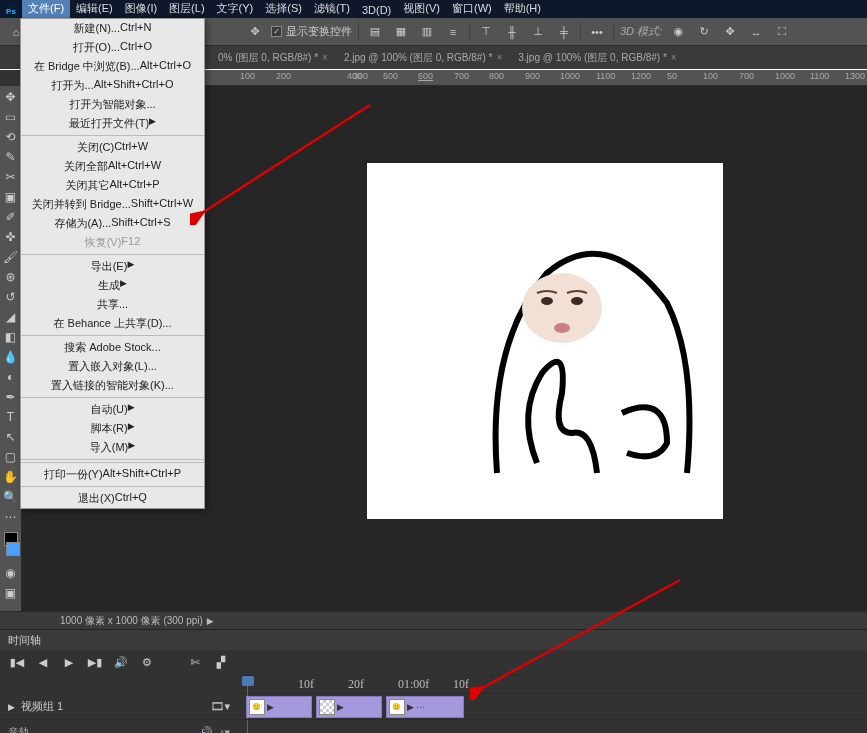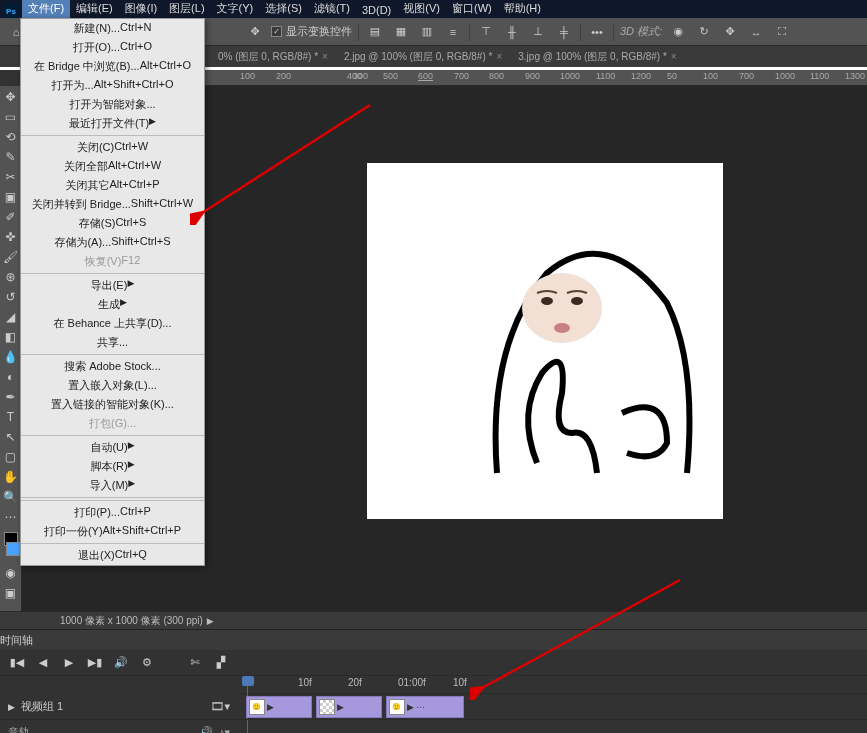--- a/index.html
+++ b/index.html
@@ -16,44 +16,44 @@
 .dd-sep { height: 1px; background: #bbb; margin: 2px 0; }
 .dd-item .arrow { font-size: 9px; }
 
 .toolbar { height: 28px; background: #535353; display: flex; align-items: center; padding: 0 6px; gap: 6px; border-bottom: 1px solid #2a2a2a; }
 .tb-icon { width: 20px; height: 20px; display: flex; align-items: center; justify-content: center; color: #ccc; }
 .tb-sep { width: 1px; height: 18px; background: #404040; }
 .tb-text { color: #aaa; font-size: 11px; font-style: italic; }
 .tb-check { display: flex; align-items: center; gap: 4px; }
 .tb-check .box { width: 11px; height: 11px; border: 1px solid #888; background: #3a3a3a; display:flex; align-items:center; justify-content:center; font-size:8px; color:#ccc; }
 
-.tabs { height: 24px; background: #3a3a3a; display: flex; align-items: center; padding-left: 210px; gap: 0; border-bottom: 3px solid #ffffff; }
+.tabs { height: 24px; background: #3a3a3a; display: flex; align-items: center; padding-left: 210px; gap: 0; border-bottom: 1px solid #ffffff; }
 .tab { padding: 4px 8px; font-size: 10px; color: #aaa; display: flex; align-items: center; gap: 4px; }
 .tab .close { font-size: 10px; color: #888; }
 
 .ruler-top { height: 16px; background: #535353; margin-left: 22px; display: flex; position: relative; border-bottom: 1px solid #2a2a2a; }
 .ruler-top .mark { position: absolute; font-size: 9px; color: #aaa; top: 1px; }
 
 .main { display: flex; height: 525px; }
 .tool-strip { width: 22px; background: #535353; display: flex; flex-direction: column; align-items: center; padding-top: 2px; gap: 2px; border-right: 1px solid #2a2a2a;}
 .tool { width: 18px; height: 18px; display: flex; align-items: center; justify-content: center; color: #ccc; font-size: 12px; }
 .canvas-area { flex: 1; background: #262626; position: relative; overflow: hidden; }
 .canvas { position: absolute; left: 345px; top: 77px; width: 356px; height: 356px; background: #fff; }
 .canvas svg { width:100%; height:100%; }
 .swatch-fg { width: 14px; height: 14px; background: #000; border: 1px solid #888; margin-top: 4px; }
 .swatch-bg { width: 14px; height: 14px; background: #4aa0ff; border: 1px solid #888; margin-top: -6px; margin-left: 4px; }
 
 .status { height: 18px; background: #3a3a3a; display: flex; align-items: center; padding-left: 60px; font-size: 10px; color: #bbb; border-top: 1px solid #2a2a2a;}
 .status .arrow { margin-left: 4px; font-size:9px; }
 
 .timeline-panel { background: #323232; border-top: 1px solid #222; }
-.tl-header { height: 20px; background: #3a3a3a; display: flex; align-items: center; padding: 0 0; font-size: 11px; color: #ccc; }
+.tl-header { height: 20px; background: #3a3a3a; display: flex; align-items: center; padding: 0 8px; font-size: 11px; color: #ccc; }
 .tl-transport { height: 26px; display: flex; align-items: center; padding: 0 8px; gap: 8px; border-bottom: 1px solid #2a2a2a; }
 .tl-btn { width: 18px; height: 18px; display:flex; align-items:center; justify-content:center; color:#ccc; }
-.tl-ruler { height: 18px; position: relative; margin-left: 238px; color:#bbb; font-size:10px; border-bottom:1px solid #2a2a2a;}
+.tl-ruler { height: 18px; position: relative; margin-left: 238px; color:#bbb; font-size:12px; border-bottom:1px solid #2a2a2a;font-family:Liberation Serif, serif;}
 .tl-ruler span { position: absolute; top: 1px; }
 .tl-playhead { position:absolute; left:4px; top:0; }
 .tl-playhead .head { width:12px; height:10px; background:#4a7ab8; border-radius:2px; }
 .tl-playhead .line { width:1px; height:60px; background:#d33; margin-left:5px; }
 .tl-tracks { display:flex; }
 .tl-labels { width: 238px; }
 .track-row { height: 26px; display:flex; align-items:center; padding: 0 8px; gap:6px; border-bottom:1px solid #2a2a2a; font-size:11px; }
 .track-row .toggle { font-size:9px;}
 .track-row.audio { color:#aaa; }
 .track-row .right { margin-left:auto; display:flex; gap:6px; }
@@ -119,84 +119,72 @@
     </div>
     <div class="dd-item">
       <span>关闭其它</span>
       <span>Alt+Ctrl+P</span>
     </div>
     <div class="dd-item">
       <span>关闭并转到 Bridge...</span>
       <span>Shift+Ctrl+W</span>
     </div>
     <div class="dd-item">
-      <span>存储(S)</span>
-      <span>Ctrl+S</span>
-    </div>
-    <div class="dd-item">
       <span>存储为(A)...</span>
       <span>Shift+Ctrl+S</span>
     </div>
     <div class="dd-item disabled">
       <span>恢复(V)</span>
       <span>F12</span>
     </div>
     <div class="dd-sep"></div>
     <div class="dd-item">
       <span>导出(E)</span>
       <span class="arrow">▶</span>
     </div>
     <div class="dd-item">
       <span>生成</span>
       <span class="arrow">▶</span>
     </div>
     <div class="dd-item">
+      <span>共享...</span>
+      <span></span>
+    </div>
+    <div class="dd-item">
       <span>在 Behance 上共享(D)...</span>
       <span></span>
     </div>
-    <div class="dd-item">
-      <span>共享...</span>
-      <span></span>
-    </div>
     <div class="dd-sep"></div>
     <div class="dd-item">
       <span>搜索 Adobe Stock...</span>
       <span></span>
     </div>
     <div class="dd-item">
       <span>置入嵌入对象(L)...</span>
       <span></span>
     </div>
     <div class="dd-item">
       <span>置入链接的智能对象(K)...</span>
       <span></span>
     </div>
-    <div class="dd-item disabled">
-      <span>打包(G)...</span>
-      <span></span>
-    </div>
     <div class="dd-sep"></div>
     <div class="dd-item">
       <span>自动(U)</span>
       <span class="arrow">▶</span>
     </div>
     <div class="dd-item">
       <span>脚本(R)</span>
       <span class="arrow">▶</span>
     </div>
     <div class="dd-item">
       <span>导入(M)</span>
       <span class="arrow">▶</span>
     </div>
     <div class="dd-sep"></div>
     <div class="dd-sep"></div>
-    <div class="dd-item">
-      <span>打印(P)...</span>
-      <span>Ctrl+P</span>
-    </div>
     <div class="dd-item">
       <span>打印一份(Y)</span>
       <span>Alt+Shift+Ctrl+P</span>
     </div>
     <div class="dd-sep"></div>
     <div class="dd-item">
       <span>退出(X)</span>
       <span>Ctrl+Q</span>
     </div>
   </div>

